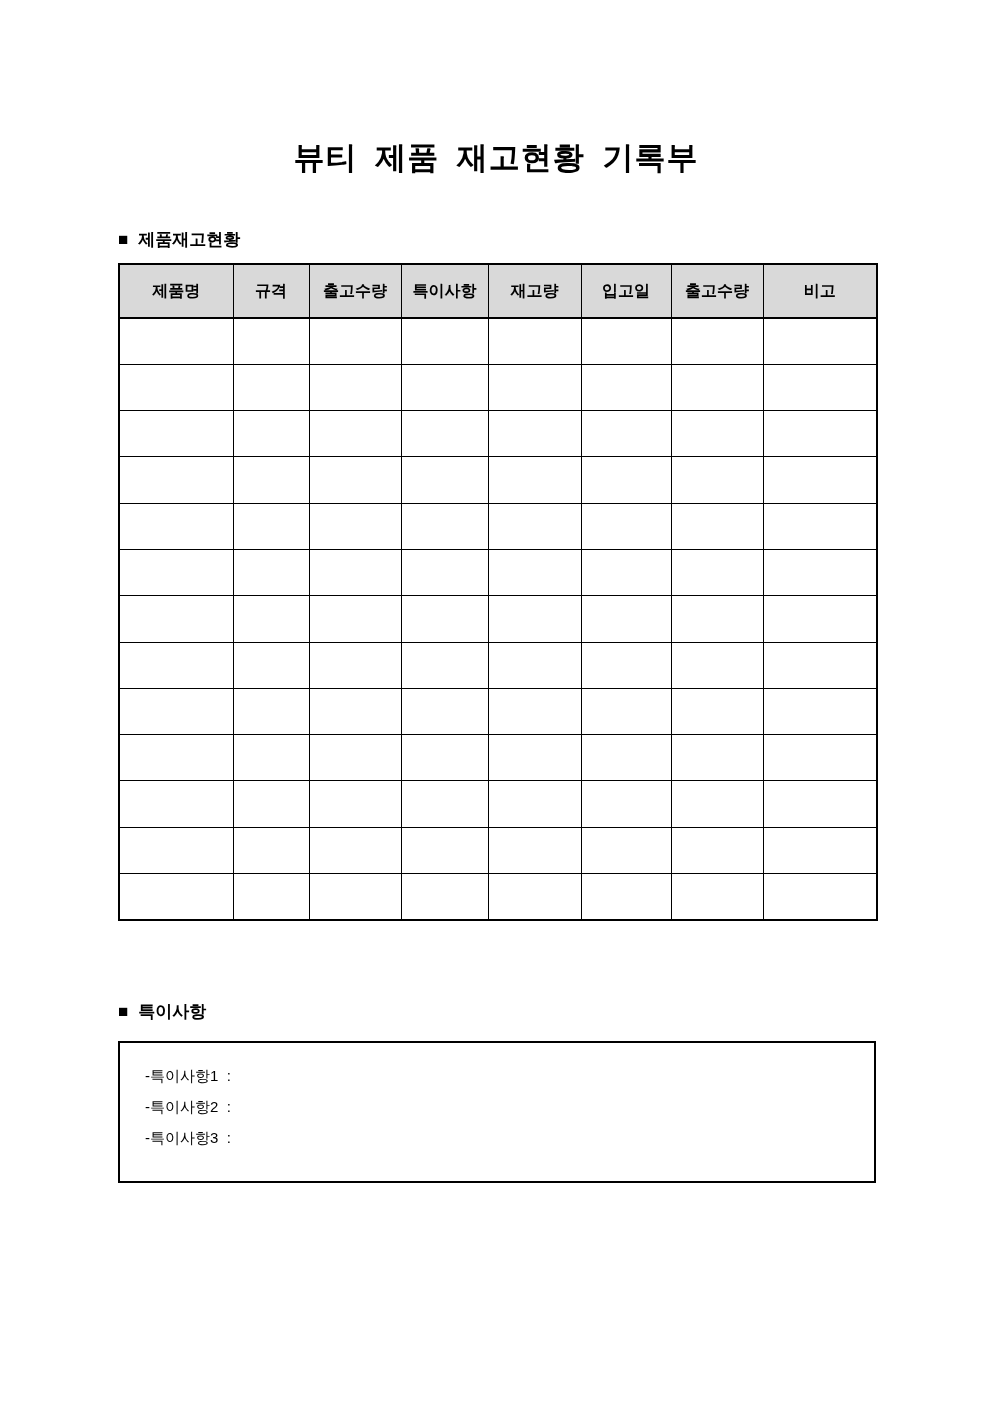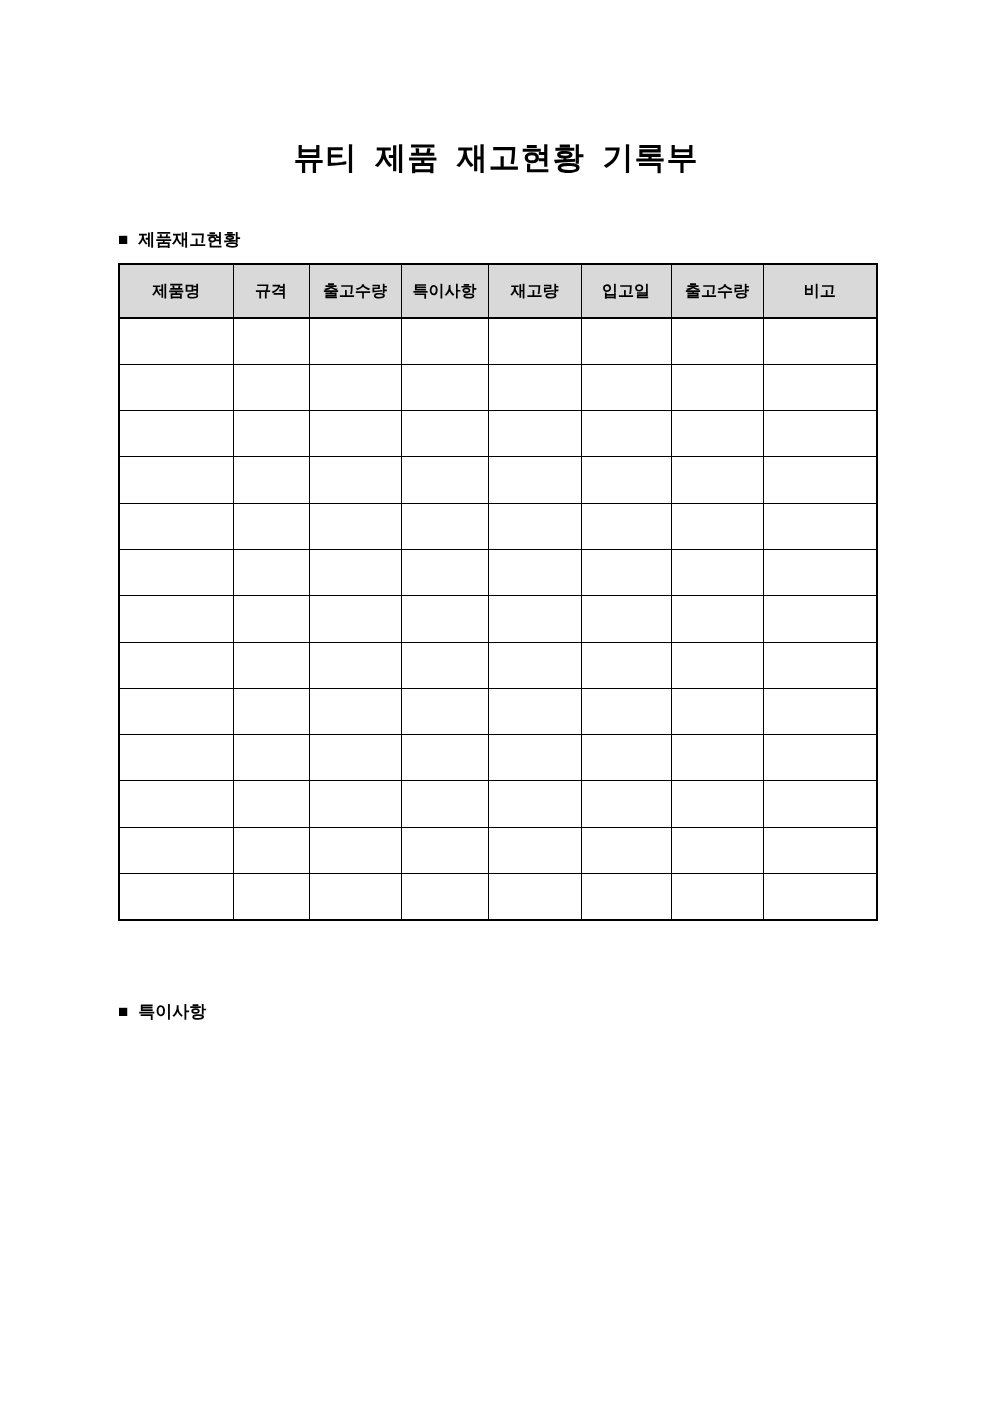--- a/index.html
+++ b/index.html
@@ -252,14 +252,19 @@
           <td></td>
         </tr>
       </tbody>
   </table>
 
   <div class="section-heading" id="notes-heading">
     <span class="marker">■</span>
     <span>특이사항</span>
   </div>
 
+  <div class="notes-box">
+    <div class="note-line">-특이사항1  :</div>
+    <div class="note-line">-특이사항2  :</div>
+    <div class="note-line">-특이사항3  :</div>
+  </div>
 
 </div>
 
 </body></html>

